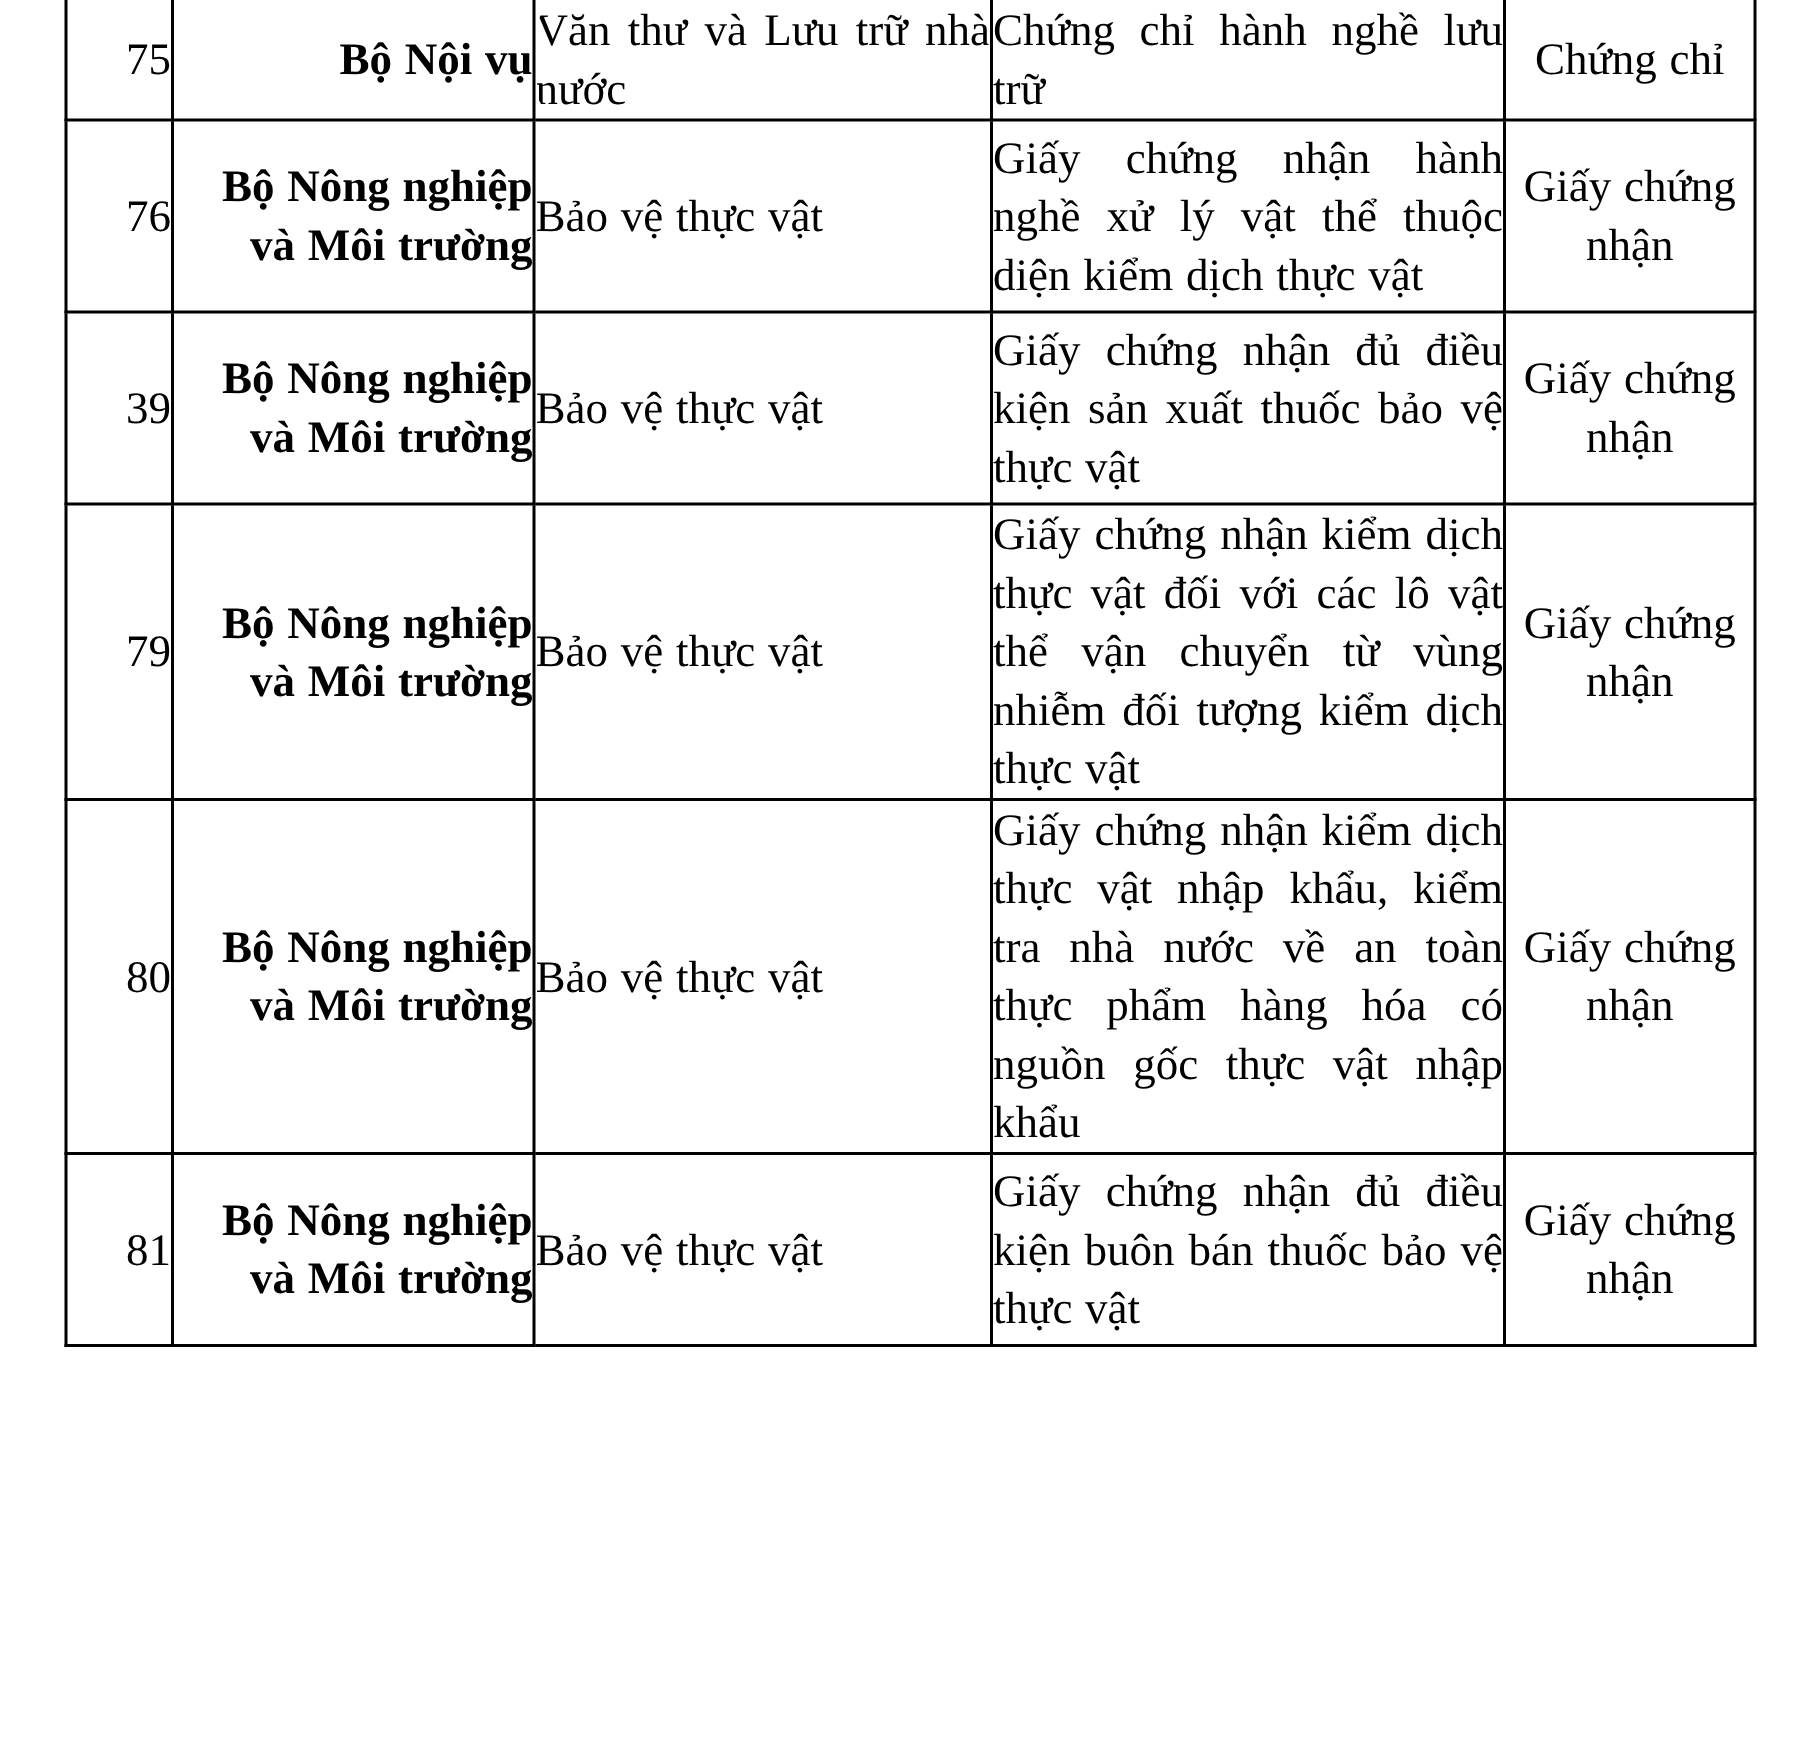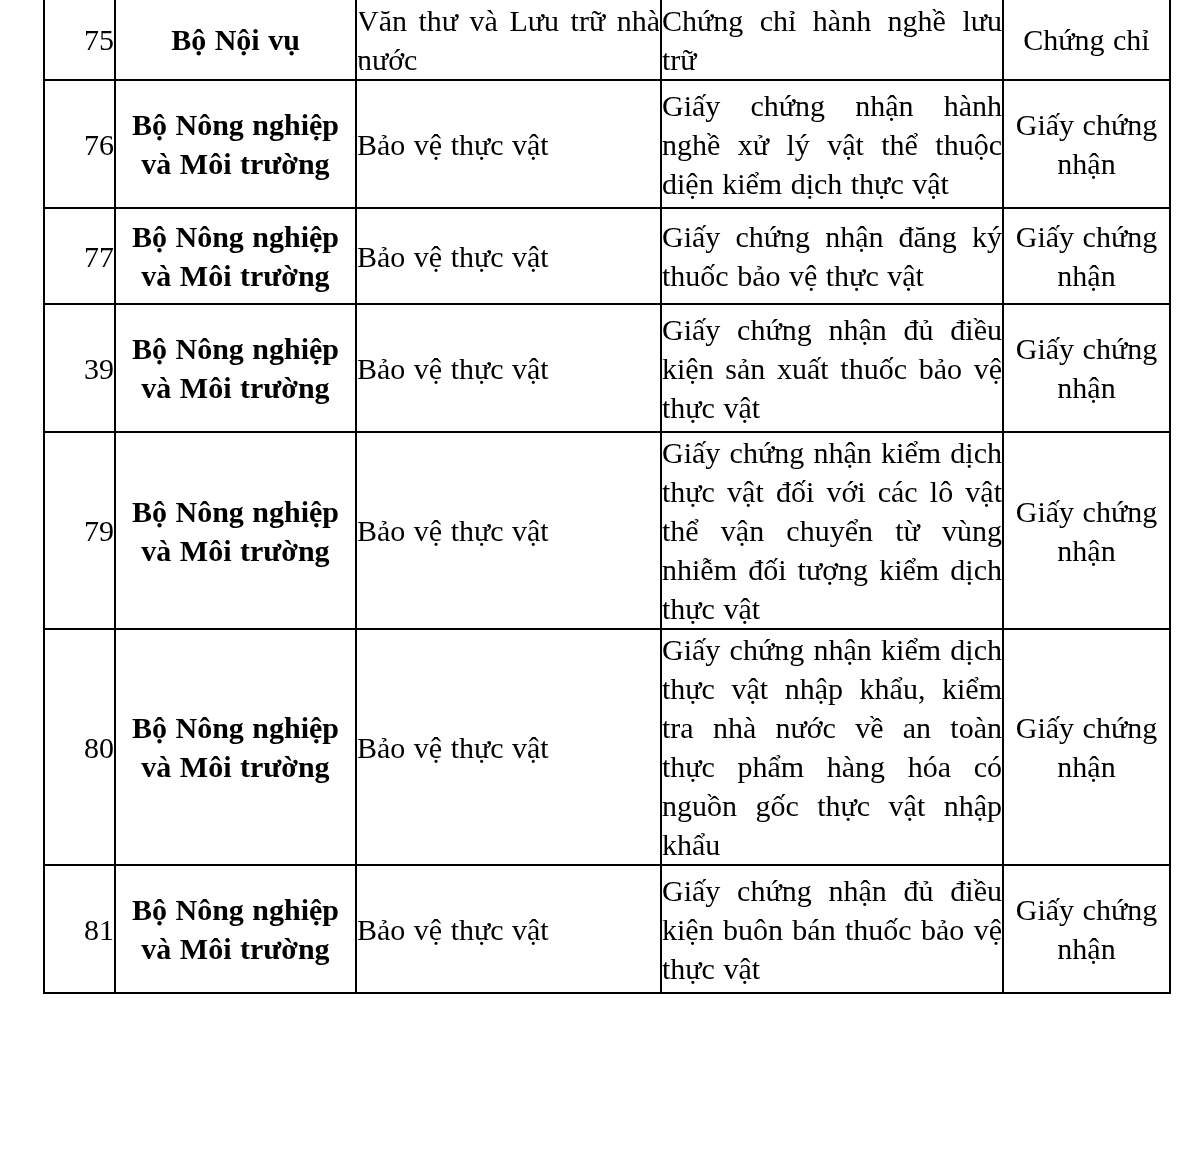--- a/index.html
+++ b/index.html
@@ -42,21 +42,21 @@
   tr.row-h5 { height: 234px; }
   tr.row-h6 { height: 128px; }
   tr.row-h7 { height: 92px; }
   tr.row-h8 { height: 92px; }
 
   td.c-idx {
     text-align: right;
     font-weight: 400;
   }
   td.c-min {
-    text-align: center;
+    text-align: right;
     font-weight: 700;
     padding: 2px 8px;
   }
   td.c-field {
     text-align: justify;
     padding: 2px 18px 2px 14px;
     border-radius: 20px;
   }
   td.c-doc {
     text-align: justify;
@@ -87,27 +87,20 @@
         <td class="c-doc" style="border-color: rgb(0, 0, 0);">Chứng chỉ hành nghề lưu trữ</td>
         <td class="c-type" style="border-color: rgb(0, 0, 0);">Chứng chỉ</td>
       </tr>
       <tr class="row-h1">
         <td class="c-idx" style="border-color: rgb(0, 0, 0);">76</td>
         <td class="c-min" style="border-color: rgb(0, 0, 0);">Bộ Nông nghiệp và Môi trường</td>
         <td class="c-field" style="border-color: rgb(0, 0, 0);">Bảo vệ thực vật</td>
         <td class="c-doc" style="border-color: rgb(0, 0, 0);">Giấy chứng nhận hành nghề xử lý vật thể thuộc diện kiểm dịch thực vật</td>
         <td class="c-type" style="border-color: rgb(0, 0, 0);">Giấy chứng nhận</td>
       </tr>
-      <tr class="row-h2">
-        <td class="c-idx" style="border-color: rgb(0, 0, 0);">77</td>
-        <td class="c-min" style="border-color: rgb(0, 0, 0);">Bộ Nông nghiệp và Môi trường</td>
-        <td class="c-field" style="border-color: rgb(0, 0, 0);">Bảo vệ thực vật</td>
-        <td class="c-doc" style="border-color: rgb(0, 0, 0);">Giấy chứng nhận đăng ký thuốc bảo vệ thực vật</td>
-        <td class="c-type" style="border-color: rgb(0, 0, 0);">Giấy chứng nhận</td>
-      </tr>
       <tr class="row-h3">
         <td class="c-idx" style="border-color: rgb(0, 0, 0);">39</td>
         <td class="c-min" style="border-color: rgb(0, 0, 0);">Bộ Nông nghiệp và Môi trường</td>
         <td class="c-field" style="border-color: rgb(0, 0, 0);">Bảo vệ thực vật</td>
         <td class="c-doc" style="border-color: rgb(0, 0, 0); margin-left: 11px;">Giấy chứng nhận đủ điều kiện sản xuất thuốc bảo vệ thực vật</td>
         <td class="c-type" style="border-color: rgb(0, 0, 0);">Giấy chứng nhận</td>
       </tr>
       <tr class="row-h4">
         <td class="c-idx" style="border-color: rgb(0, 0, 0);">79</td>
         <td class="c-min" style="border-color: rgb(0, 0, 0);">Bộ Nông nghiệp và Môi trường</td>

